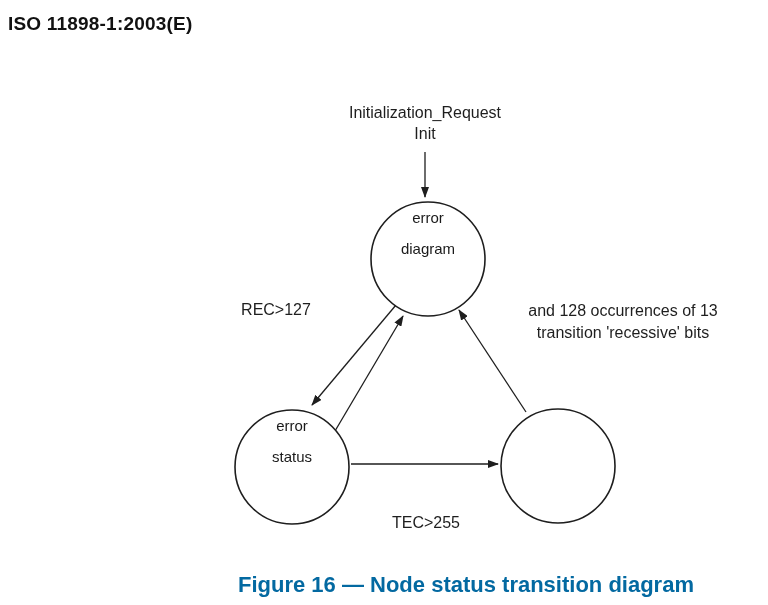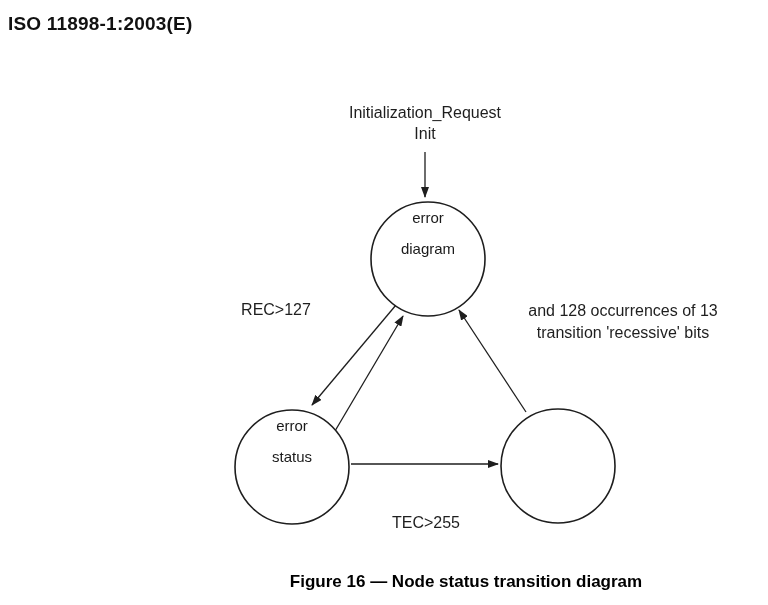--- a/index.html
+++ b/index.html
@@ -49,23 +49,23 @@
     line-height: 31px;
     color: #1a1a1a;
     text-align: center;
   }
   .fig-caption {
     position: absolute;
     left: 166px;
     top: 572px;
     width: 600px;
     text-align: center;
-    font-size: 17px;
+    font-size: 22px;
     font-weight: bold;
-    color: #000000;
+    color: #0369a1;
   }
 </style>
 </head>
 <body>
 
 <div class="page">
 
   <div class="doc-header">ISO 11898-1:2003(E)</div>
 
   <svg class="diagram-svg" width="768" height="605" viewBox="0 0 768 605">

